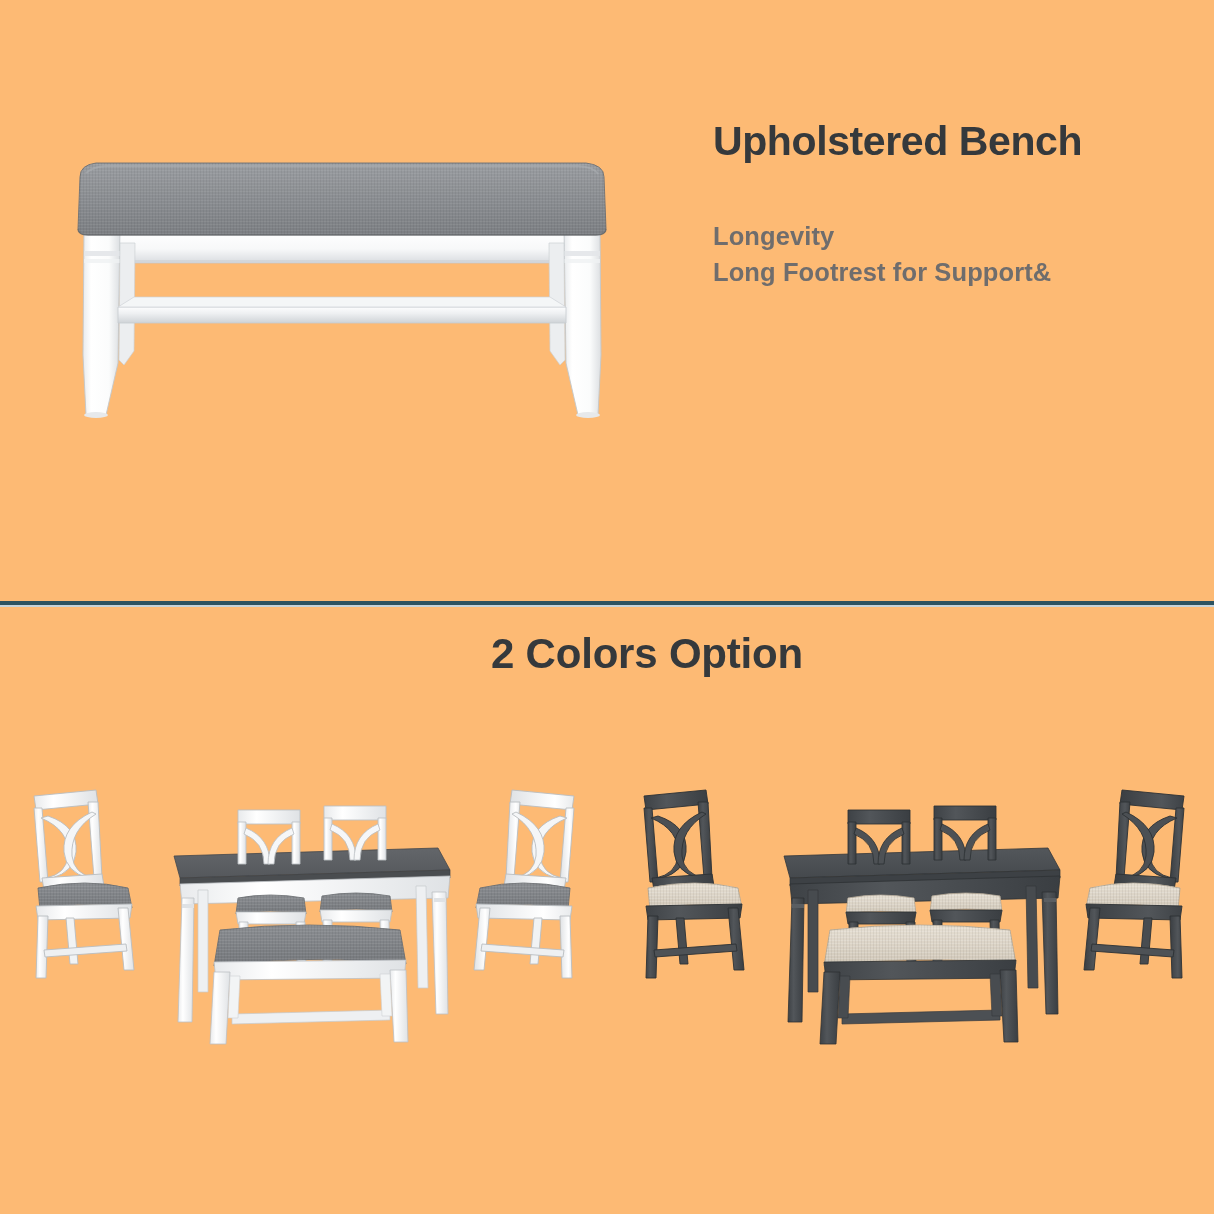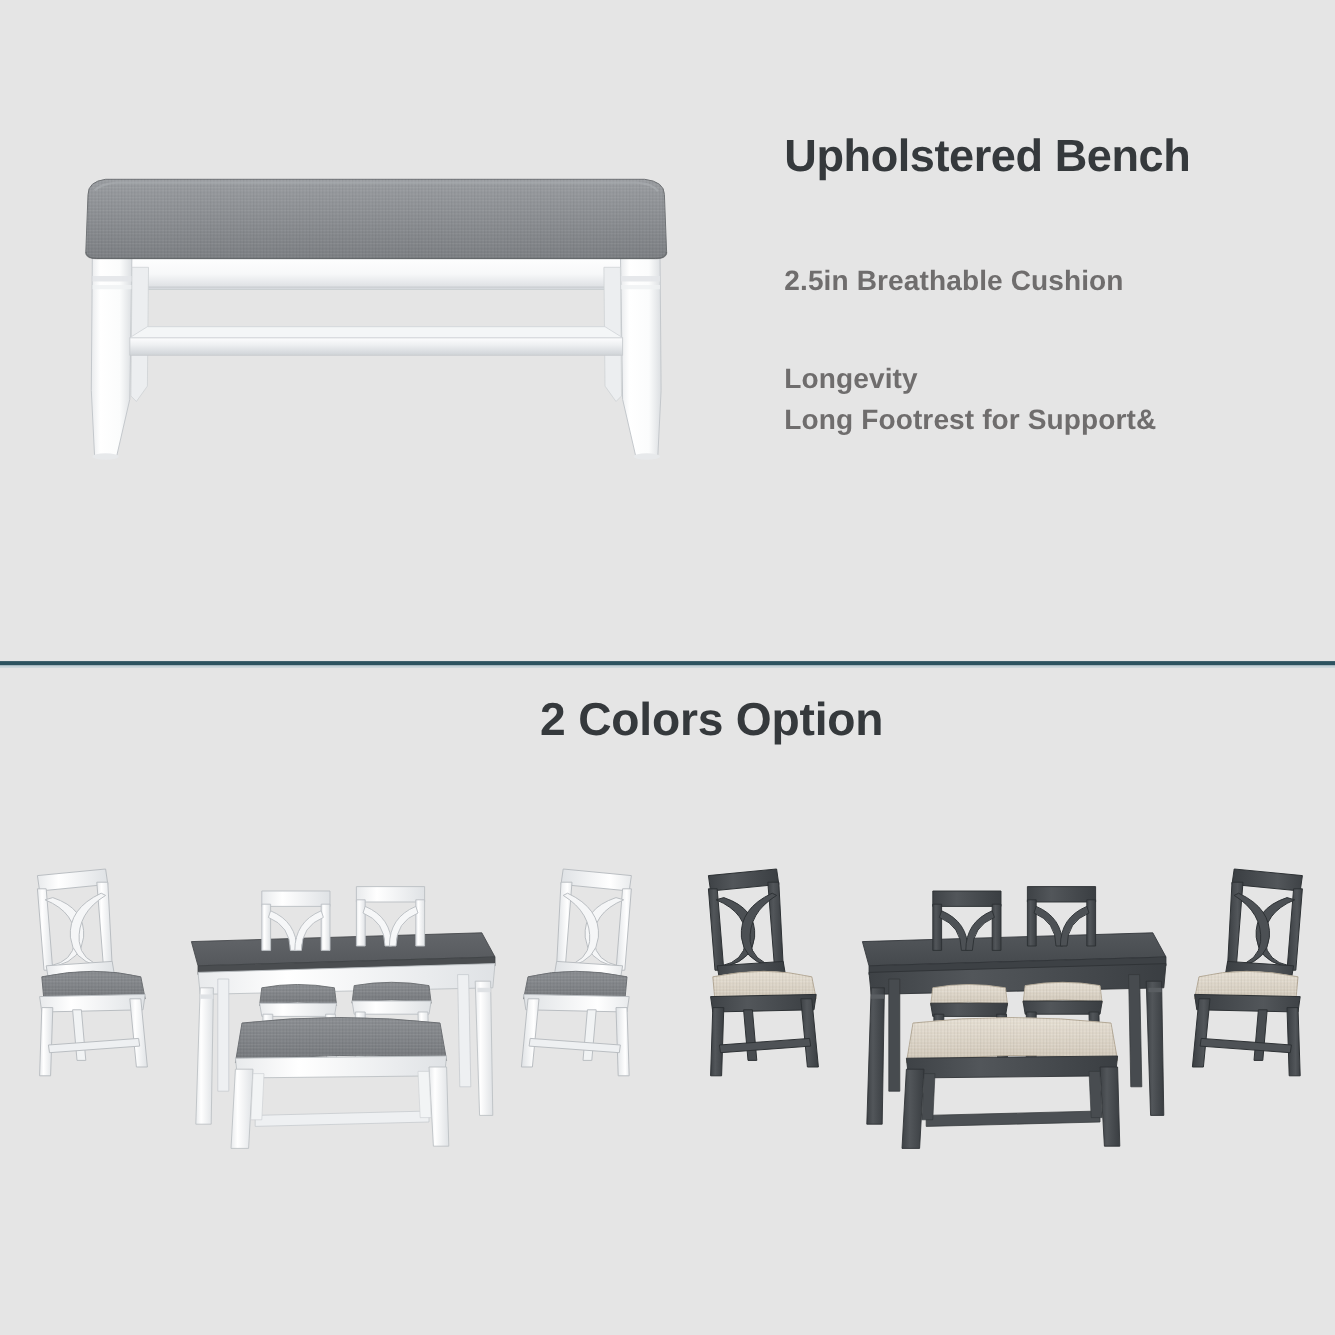--- a/index.html
+++ b/index.html
@@ -2,21 +2,21 @@
 <html><head>
 <meta charset="utf-8">
 <style>
   * { box-sizing: border-box; margin: 0; padding: 0; }
   html, body {
     width: 1214px; height: 1214px;
     background: #ffffff;
     font-family: "Liberation Sans", sans-serif;
     overflow: hidden;
   }
-  .page { position: relative; width: 1214px; height: 1214px; background: #e5e5e5; }
+  .page { position: relative; width: 1214px; height: 1214px; background: #fdba74; }
 
   
   .top-section { position: absolute; left: 0; top: 0; width: 1214px; height: 603px; }
 
   .bench-hero {
     position: absolute; left: 62px; top: 155px;
     width: 560px; height: 310px;
   }
 
   .copy-block { position: absolute; left: 713px; top: 118px; width: 470px; }
@@ -120,21 +120,20 @@
           <path d="M18 22 Q18 10 34 8 L524 8 Q542 10 542 22 L544 74 Q544 80 534 80 L26 80 Q16 80 16 74 Z" fill="url(#cushGrad)" stroke="#6e7174" stroke-width="0.9"></path>
           <path d="M18 22 Q18 10 34 8 L524 8 Q542 10 542 22 L544 74 Q544 80 534 80 L26 80 Q16 80 16 74 Z" fill="url(#fabric)"></path>
           <path d="M24 18 Q30 12 44 11 L516 11 Q532 12 536 19" fill="none" stroke="#adb0b4" stroke-width="2" opacity="0.55"></path>
           <path d="M16 74 Q16 80 26 80 L534 80 Q544 80 544 74" fill="none" stroke="#5e6164" stroke-width="1.4" opacity="0.5"></path>
         </g>
       </svg>
     </div>
 
     <div class="copy-block">
       <div class="hero-title">Upholstered Bench</div>
-      <div class="feature feature-1">2.5in Breathable Cushion</div>
       <div class="feature feature-2">
         <span style="display: block;">Longevity</span>
         <span>Long Footrest for Support&amp;</span>
       </div>
     </div>
   </div>
 
   <div class="divider-wrap">
     <div class="divider-main"></div>
     <div class="divider-sub"></div>

